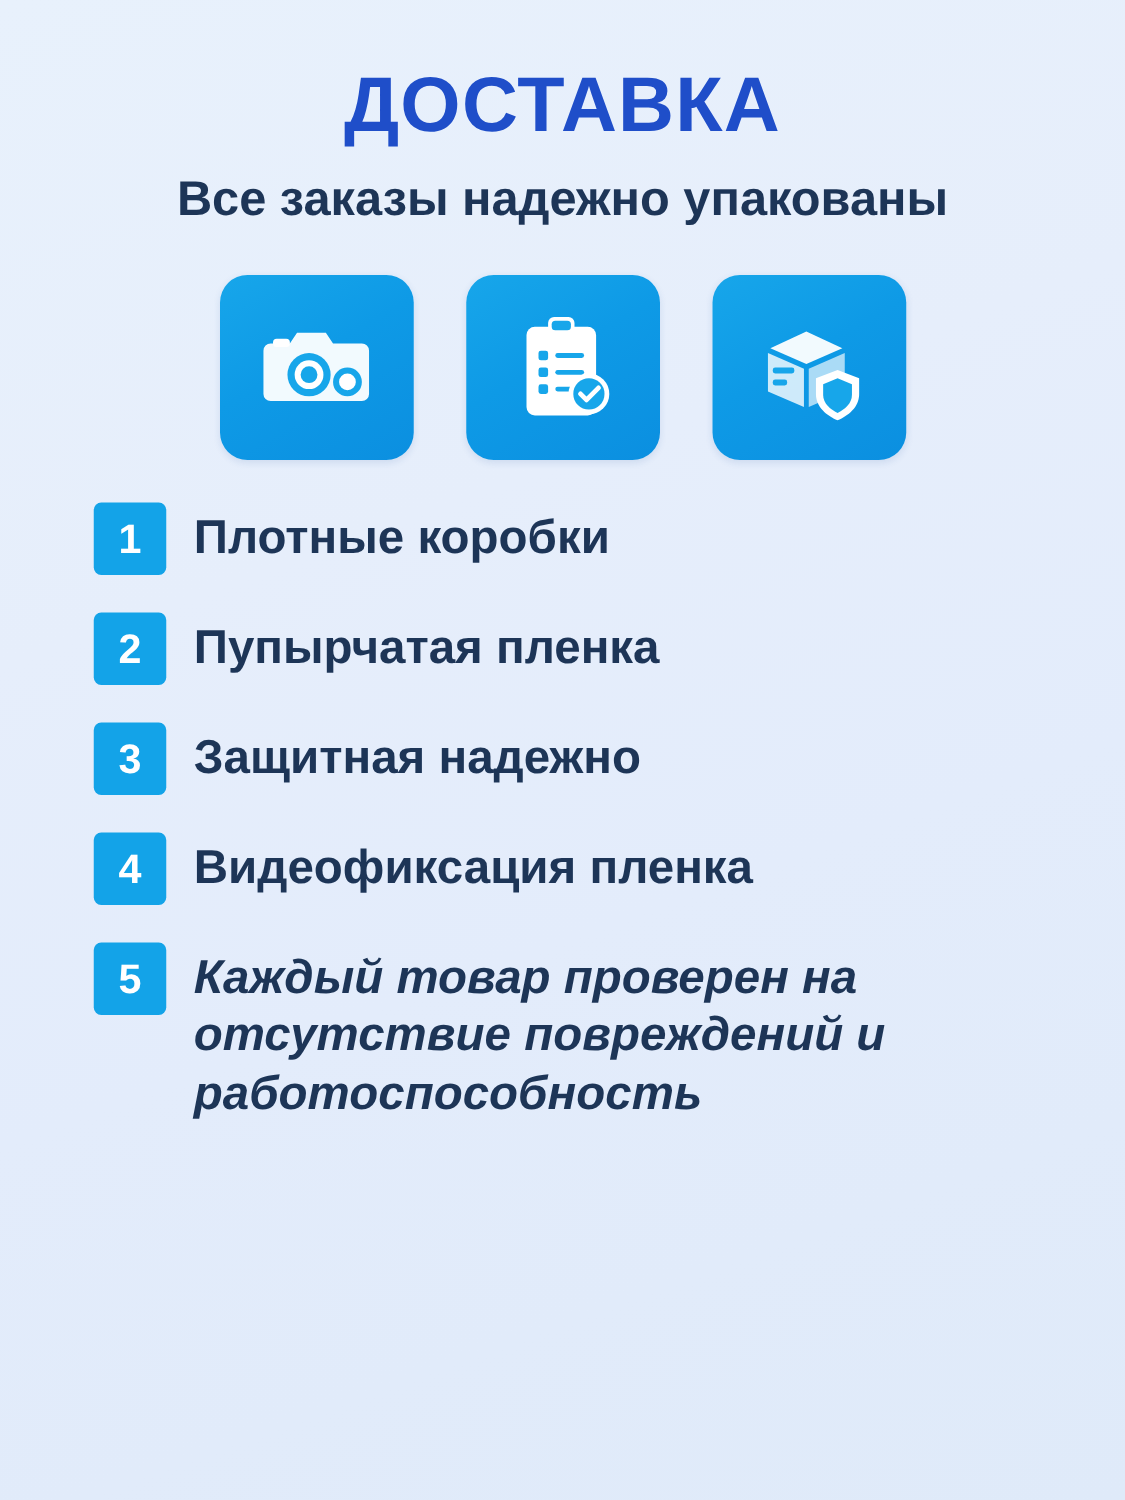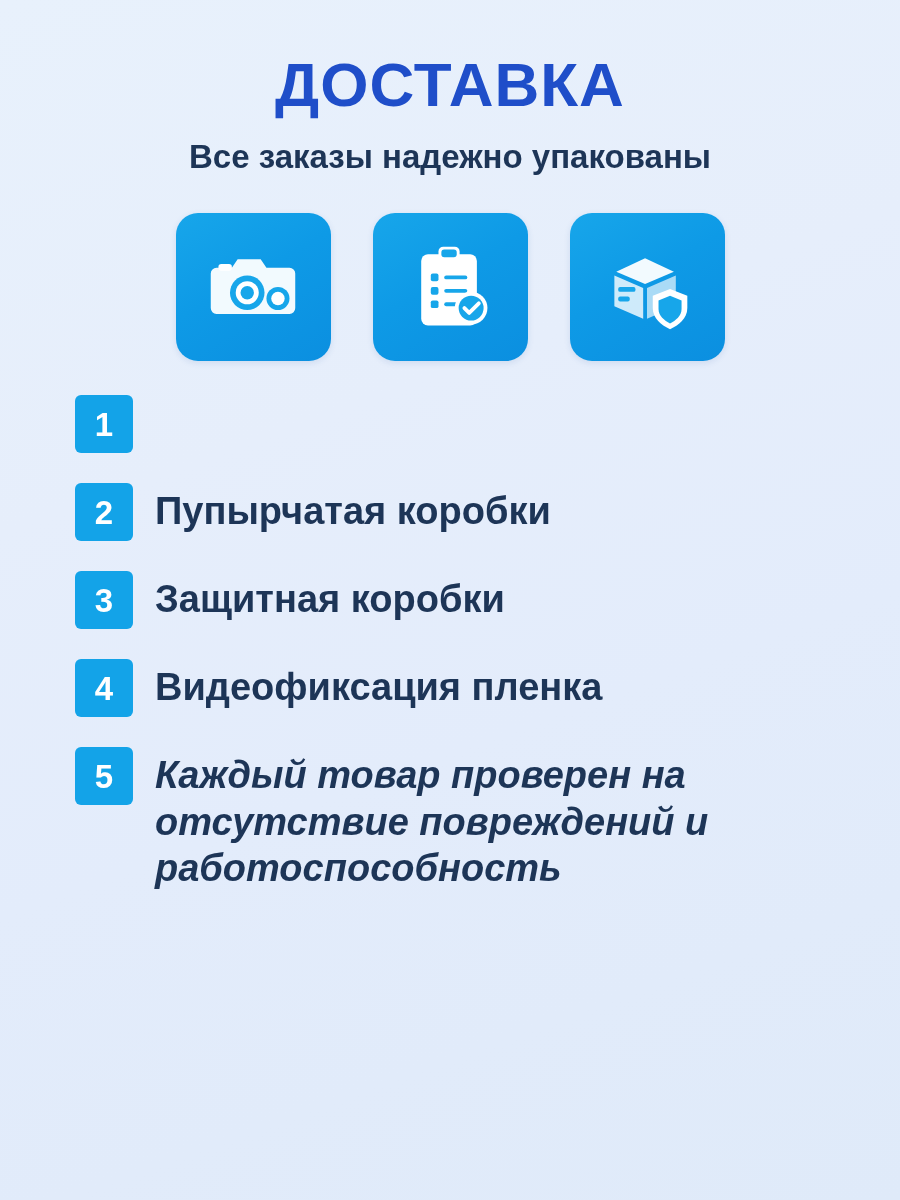--- a/index.html
+++ b/index.html
@@ -26,21 +26,21 @@
   .title {
     font-size: 62px;
     font-weight: bold;
     letter-spacing: 1px;
     color: #1f4ec9;
     text-align: center;
     line-height: 1.05;
     margin: 0 0 22px 0;
   }
   .subtitle {
-    font-size: 33px;
+    font-size: 39px;
     font-weight: bold;
     color: #1d3557;
     text-align: center;
     margin: 0 0 38px 0;
     line-height: 1.1;
   }
   .icon-row {
     display: flex;
     justify-content: center;
     gap: 42px;
@@ -161,30 +161,31 @@
         </svg>
       </span>
     </div>
 
   </div>
 
   <ul class="list">
 
     <li class="list-item">
       <span class="badge">1</span>
+      <span class="item-label">Плотные коробки</span>
     </li>
 
     <li class="list-item">
       <span class="badge">2</span>
-      <span class="item-label">Пупырчатая коробки</span>
+      <span class="item-label">Пупырчатая пленка</span>
     </li>
 
     <li class="list-item">
       <span class="badge">3</span>
-      <span class="item-label">Защитная коробки</span>
+      <span class="item-label">Защитная надежно</span>
     </li>
 
     <li class="list-item">
       <span class="badge">4</span>
       <span class="item-label">Видеофиксация пленка</span>
     </li>
 
     <li class="list-item wide">
       <span class="badge">5</span>
       <span class="item-label">Каждый товар проверен на отсутствие повреждений и работоспособность</span>

